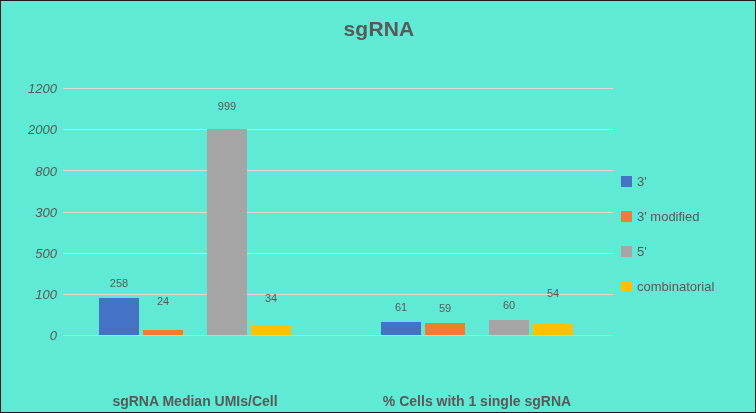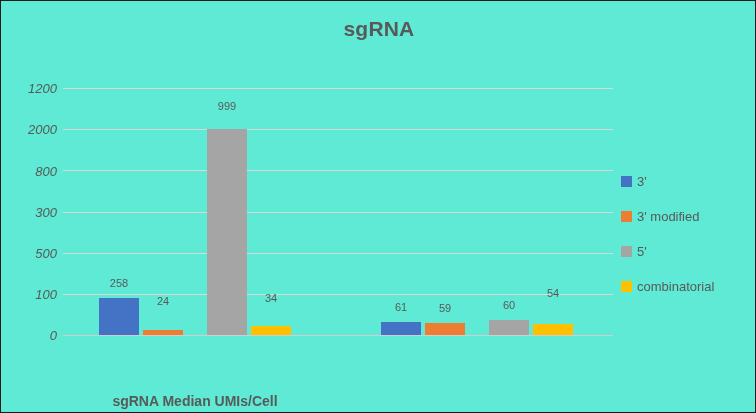--- a/index.html
+++ b/index.html
@@ -162,20 +162,21 @@
   <div class="bar-label" style="left:270px; top:291px">34</div>
 
   <div class="bar-label" style="left:400px; top:300px">61</div>
   <div class="bar-label" style="left:444px; top:301px">59</div>
   <div class="bar-label" style="left:508px; top:298px">60</div>
   <div class="bar-label" style="left:552px; top:286px">54</div>
 
   <div id="axis-baseline"></div>
 
   <div class="cat-label" style="left:194px">sgRNA Median UMIs/Cell</div>
+  <div class="cat-label" style="left:476px">% Cells with 1 single sgRNA</div>
 
   <div id="legend">
     <div class="legend-row">
       <span class="legend-swatch" style="background:#4472C4"></span>
       <span class="legend-text">3'</span>
     </div>
     <div class="legend-row">
       <span class="legend-swatch" style="background:#ED7D31"></span>
       <span class="legend-text">3' modified</span>
     </div>

